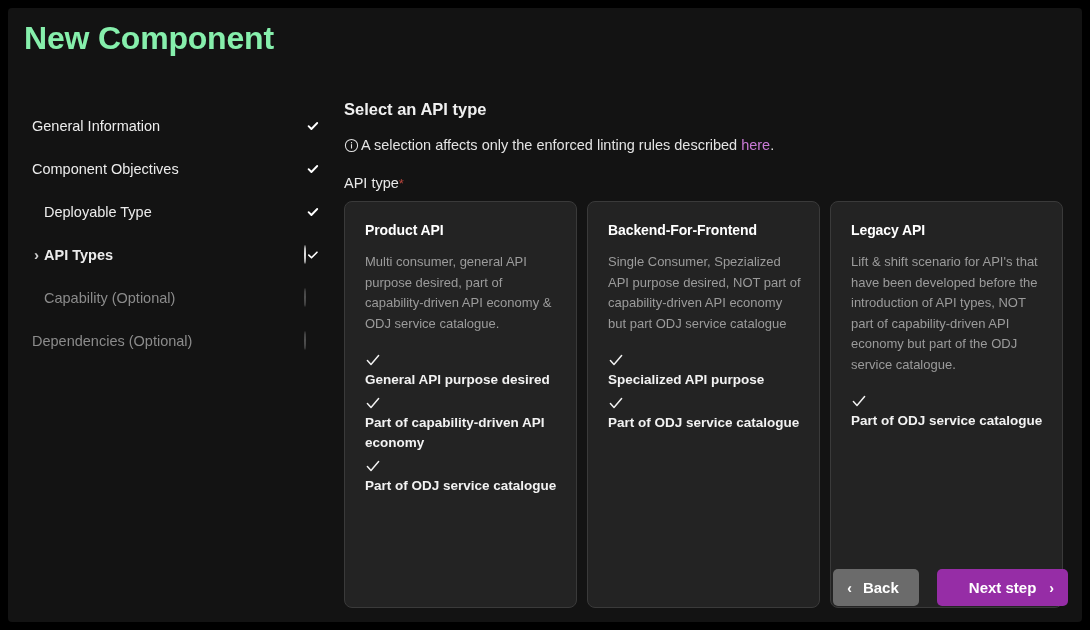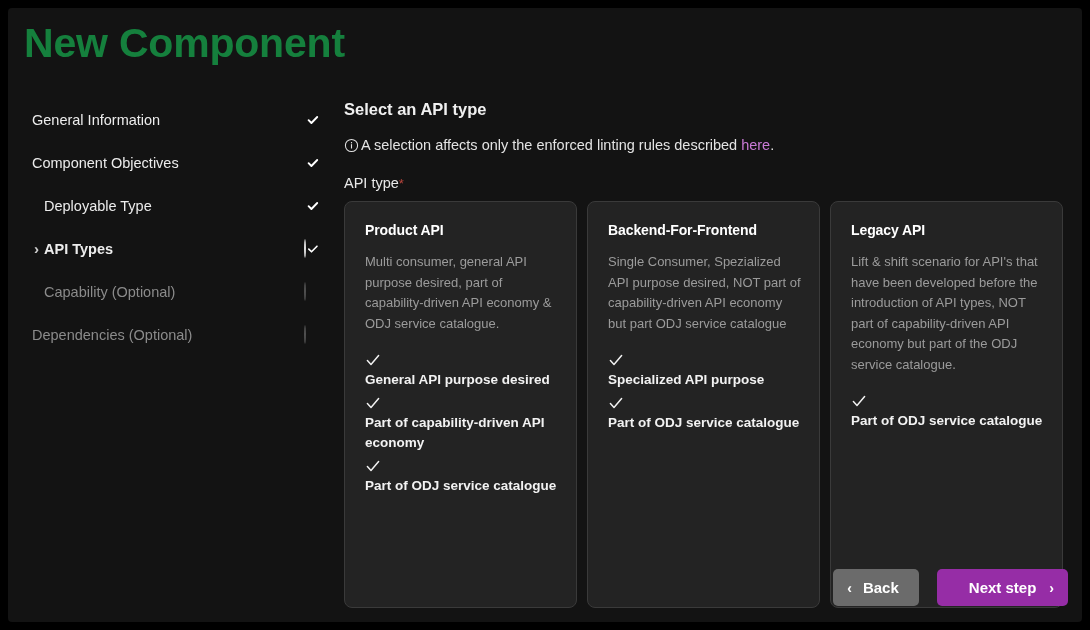--- a/index.html
+++ b/index.html
@@ -21,31 +21,31 @@
     background: #131313;
     border-radius: 4px;
     overflow: hidden;
   }
 
   
   .wizard-title {
     position: absolute;
     left: 16px;
     top: 12px;
-    font-size: 41px;
-    font-weight: bold;
-    color: #15803d;
+    font-size: 32px;
+    font-weight: bold;
+    color: #86efac;
     letter-spacing: -0.2px;
   }
 
   
   .steps {
     position: absolute;
     left: 12px;
-    top: 90px;
+    top: 96px;
     width: 316px;
   }
   .step-row {
     position: relative;
     display: flex;
     align-items: center;
     height: 43px;
     padding-left: 12px;
   }
   .step-caret {

